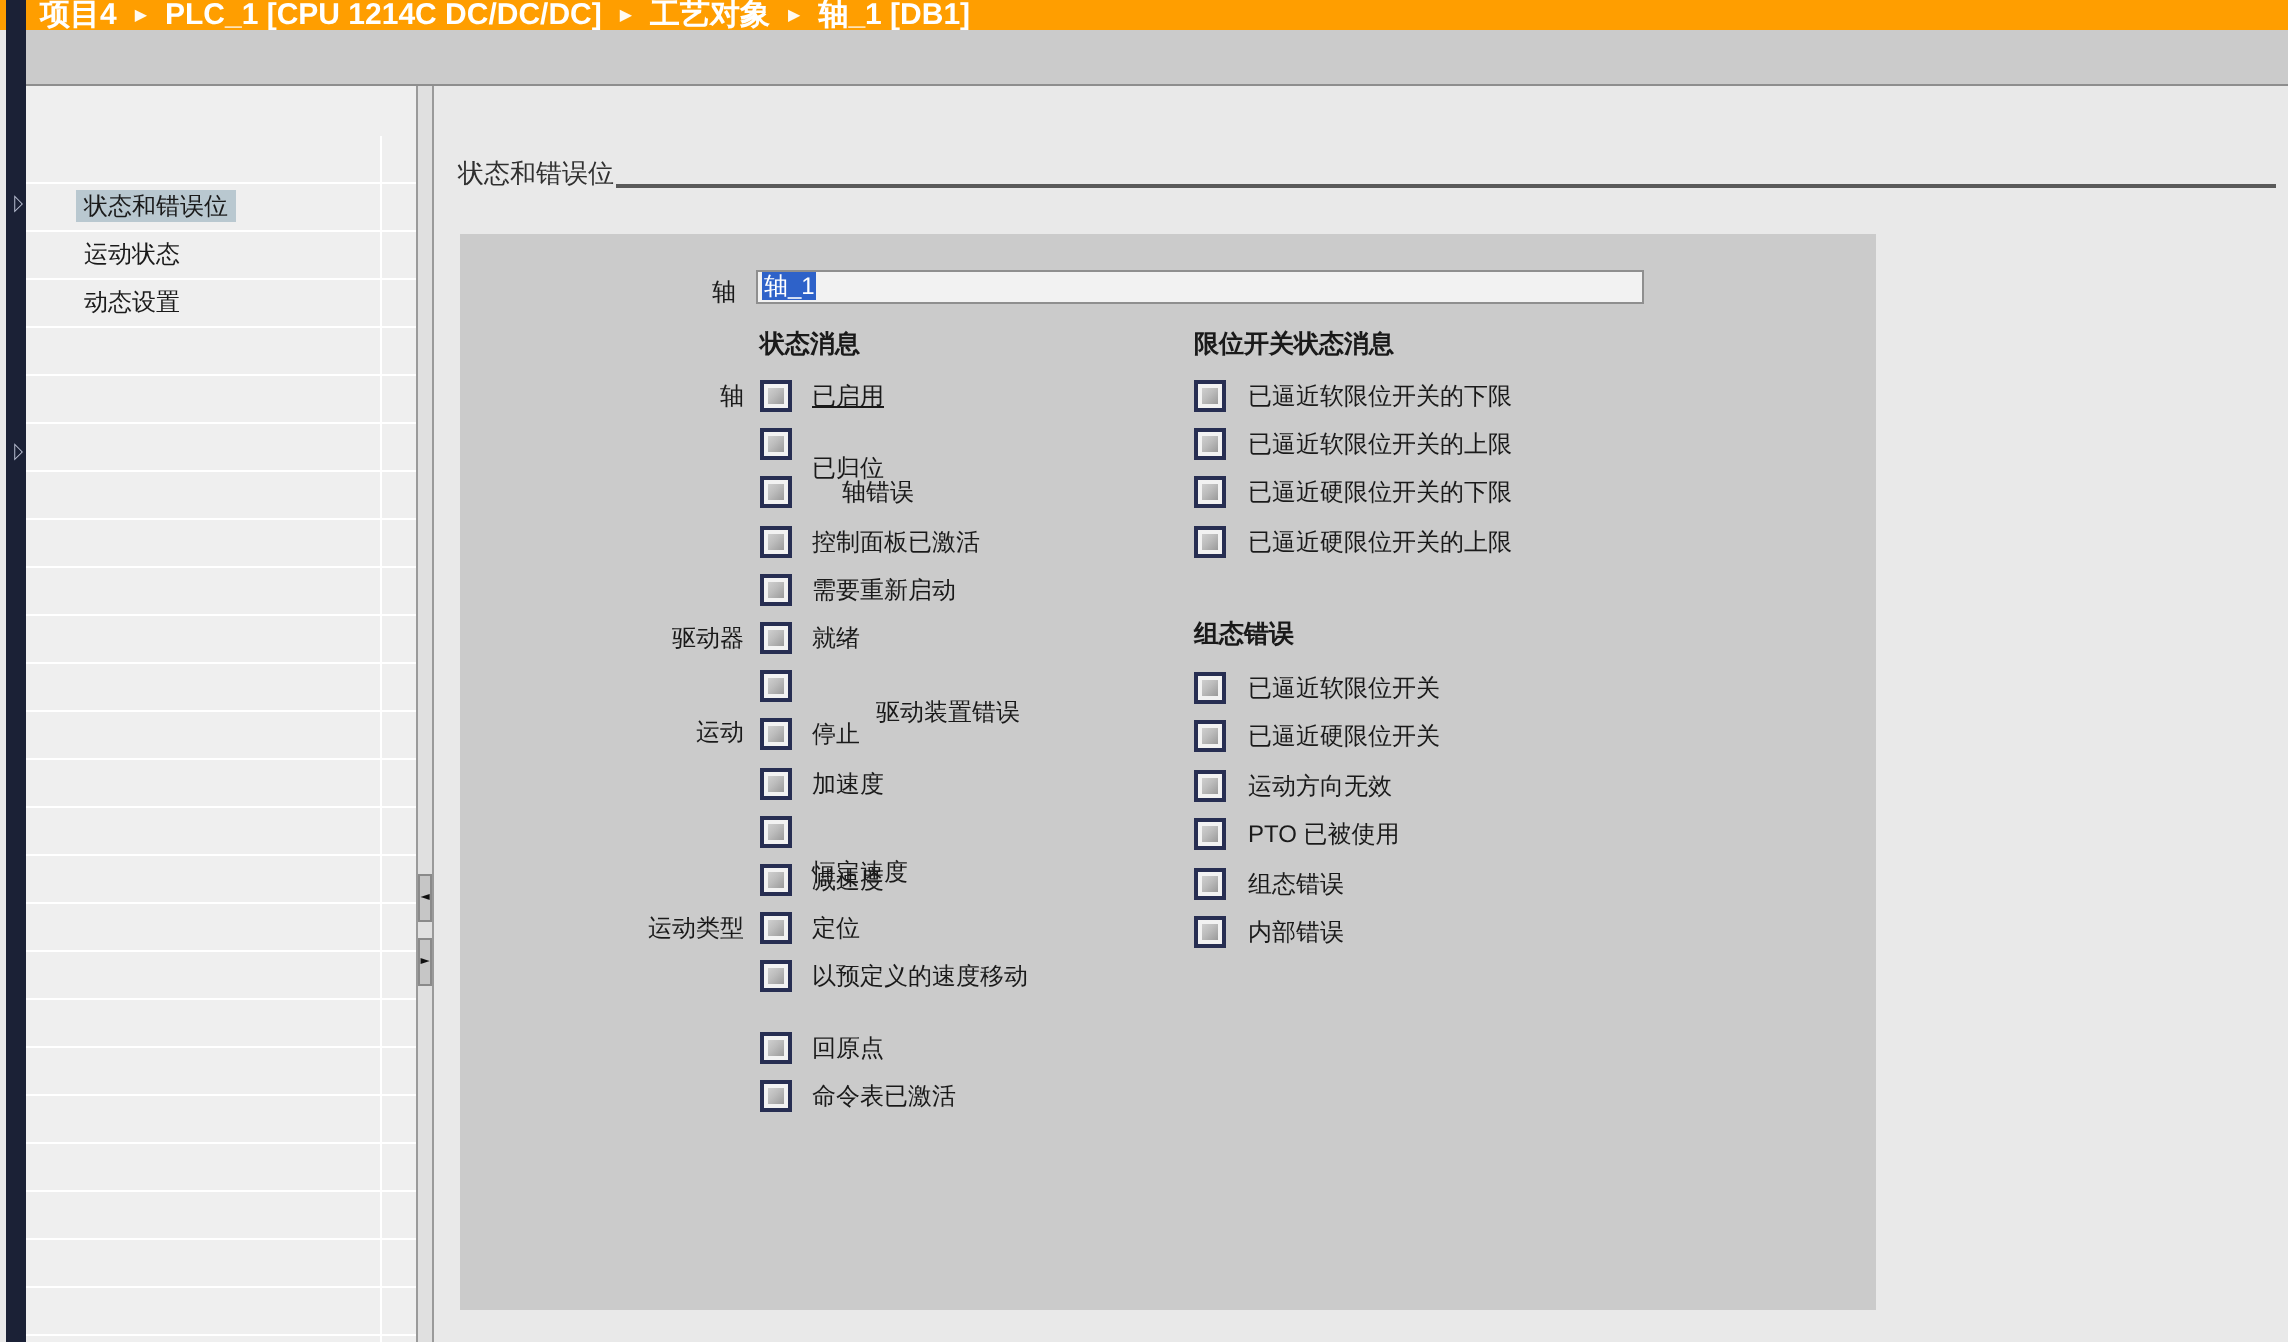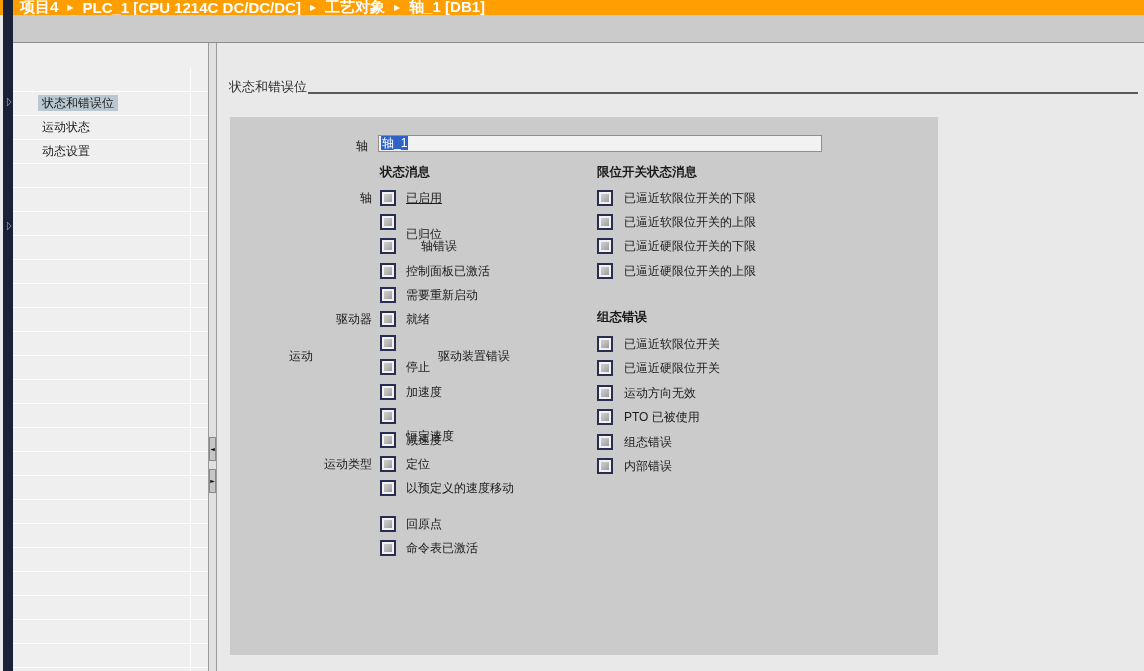--- a/index.html
+++ b/index.html
@@ -142,21 +142,21 @@
         <div class="row-label" style="left: 191px; top: 122px;">轴错误</div>
         <div class="ind" style="left: 150px; top: 146px;"></div>
         <div class="row-label" style="left: 176px; top: 147px; text-align: right;">控制面板已激活</div>
         <div class="ind" style="left: 150px; top: 170px;"></div>
         <div class="row-label" style="left: 176px; top: 171px;">需要重新启动</div>
         <div class="group-label" style="top: 195px;">驱动器</div>
         <div class="ind" style="left: 150px; top: 194px;"></div>
         <div class="row-label" style="left: 176px; top: 195px;">就绪</div>
         <div class="ind" style="left: 150px; top: 218px;"></div>
         <div class="row-label" style="left: 176px; top: 232px; margin-left: 32px;">驱动装置错误</div>
-        <div class="group-label" style="top: 232px; text-align: center;">运动</div>
+        <div class="group-label" style="top: 242px;">运动</div>
         <div class="ind" style="left: 150px; top: 242px;"></div>
         <div class="row-label" style="left: 176px; top: 243px;">停止</div>
         <div class="ind" style="left: 150px; top: 267px;"></div>
         <div class="row-label" style="left: 176px; top: 268px;">加速度</div>
         <div class="ind" style="left: 150px; top: 291px;"></div>
         <div class="row-label" style="left: 176px; top: 292px; margin-top: 20px;">恒定速度</div>
         <div class="ind" style="left: 150px; top: 315px;"></div>
         <div class="row-label" style="left: 176px; top: 316px;">减速度</div>
         <div class="group-label" style="top: 340.2px;">运动类型</div>
         <div class="ind" style="left: 150px; top: 339px;"></div>

